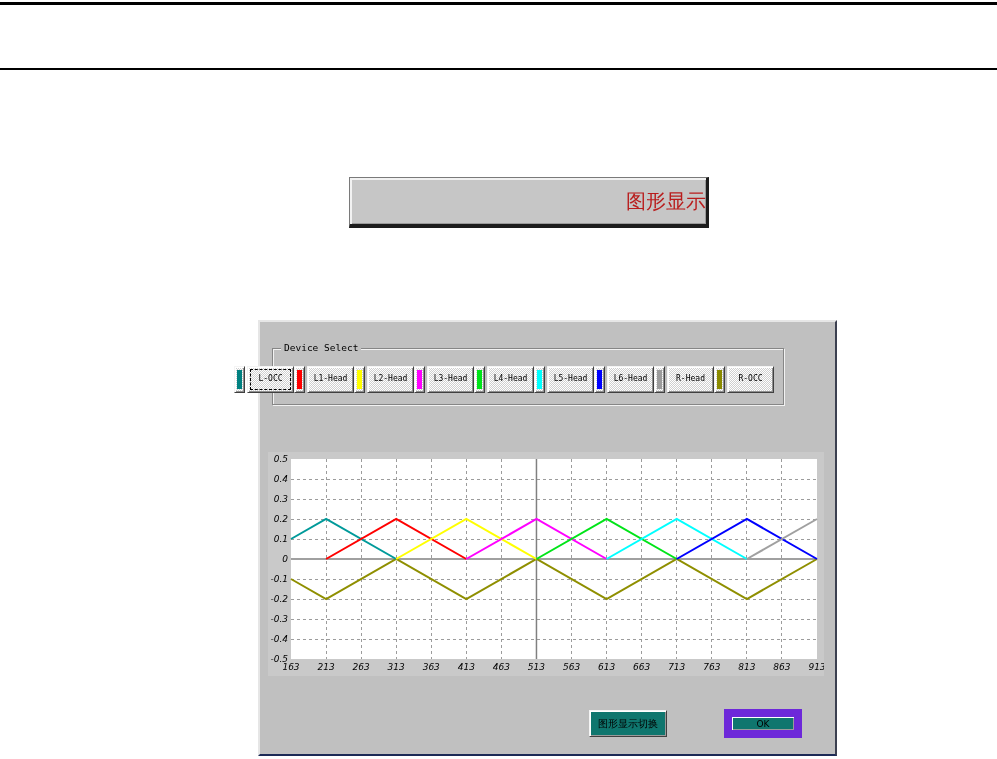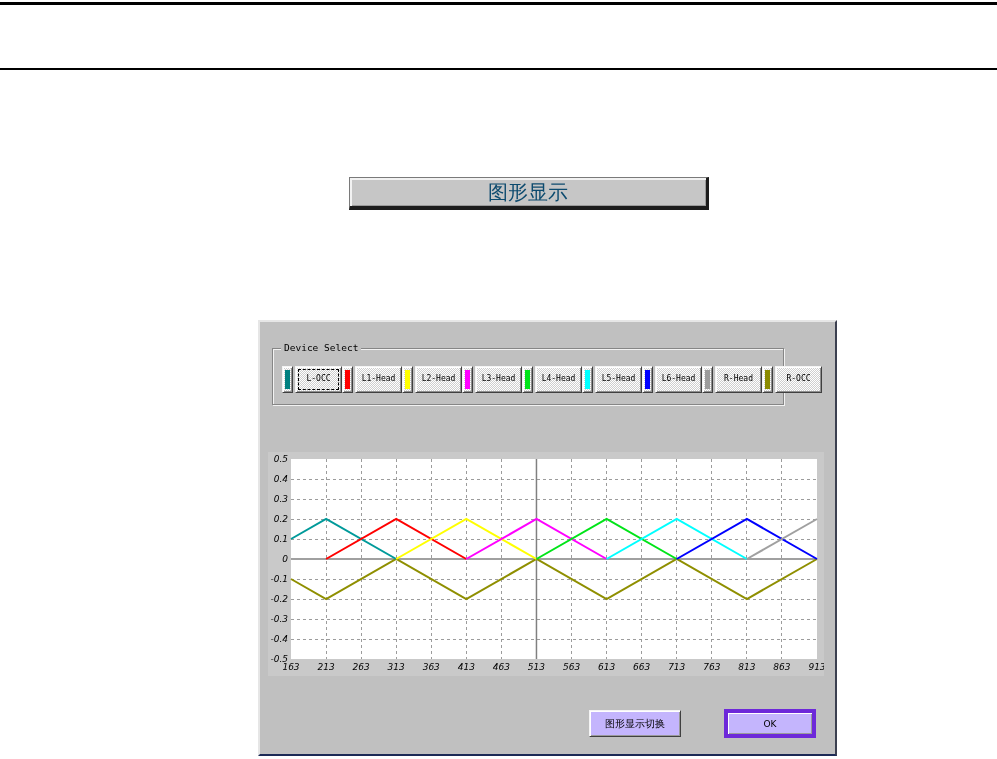--- a/index.html
+++ b/index.html
@@ -7,28 +7,28 @@
     width:997px;height:759px;position:relative;background:#ffffff;
     font-family:"DejaVu Sans","Liberation Sans",sans-serif;
     overflow:hidden;
   }
   .hrule{position:absolute;left:0;width:997px;background:#000;}
   #rule-top{top:2px;height:3px;}
   #rule-bottom{top:68px;height:2px;}
 
   
   #big-btn{
-    position:absolute;left:349px;top:177px;width:360px;height:33px;
+    position:absolute;left:349px;top:177px;width:360px;height:51px;
     background:#c6c6c6;
     border:1px solid #7a7a7a;
     border-right:3px solid #1c1c1c;
     border-bottom:4px solid #1c1c1c;
     box-shadow:inset 2px 2px 0 #f2f2f2, inset -1px -1px 0 #9a9a9a;
-    display:flex;align-items:center;justify-content:center;
-    font-size:20px;color:#0c4a6e;cursor:pointer;box-sizing:border-box;
+    display:flex;align-items:center;justify-content:flex-end;
+    font-size:20px;color:#b91c1c;cursor:pointer;box-sizing:border-box;
   }
 
   
   #dialog{
     position:absolute;left:258px;top:320px;width:579px;height:436px;
     background:#c0c0c0;box-sizing:border-box;
     border:2px solid;border-color:#e6e6e6 #3c4050 #1c2a56 #e6e6e6;
   }
   #titlebar{
     height:17px;margin:0;color:#fff;font-size:11px;font-weight:bold;
@@ -41,21 +41,21 @@
     box-shadow:inset 1px 1px 0 #f2f2f2, 1px 1px 0 #f2f2f2;
     box-sizing:border-box;
   }
   .groupbox-legend{
     position:absolute;top:-7px;left:8px;background:#c0c0c0;
     padding:0 3px;font-size:9.5px;color:#000;
     font-family:"DejaVu Sans Mono","Liberation Mono",monospace;
   }
   #device-row{
     position:absolute;left:9px;right:9px;top:17px;
-    display:flex;justify-content:flex-start;
+    display:flex;justify-content:flex-end;
   }
   .device-cell{display:flex;gap:2px;}
   .raised{
     background:#c9c9c9;box-sizing:border-box;
     border:1px solid;border-color:#f4f4f4 #404040 #404040 #f4f4f4;
     box-shadow:inset 1px 1px 0 #fff, inset -1px -1px 0 #909090;
   }
   .dither{
     background-color:#fff;
     background-image:repeating-conic-gradient(#ffffff 0 25%, #cfcfcf 0 50%);
@@ -76,30 +76,30 @@
     background:#c9c9c9;
     font-style:italic;
   }
   #chart-svg{position:absolute;left:0;top:0;}
   #chart-svg text{
     font-family:"DejaVu Sans","Liberation Sans",sans-serif;
     font-size:9px;fill:#000;
   }
 
   .dlg-btn{
-    position:absolute;width:92px;height:27px;background:#c4b5fd;
+    position:absolute;width:78px;height:27px;background:#0f766e;
     box-sizing:border-box;border:1px solid;border-color:#f4f4f4 #404040 #404040 #f4f4f4;
     box-shadow:inset 1px 1px 0 #fff, inset -1px -1px 0 #9a9a9a;
     display:flex;align-items:center;justify-content:center;
     font-size:10px;color:#000;cursor:pointer;
   }
   #btn-switch{left:329px;top:388px;}
   #btn-ok{
     left:464px;top:387px;height:29px;
-    border:4px solid #6d28d9;
+    border:8px solid #6d28d9;
     box-shadow:inset 1px 1px 0 #fff, inset -1px -1px 0 #9a9a9a;
     font-size:9px;
   }
 </style>
 </head>
 <body>
 
 <div class="hrule" id="rule-top"></div>
 <div class="hrule" id="rule-bottom"></div>
 

